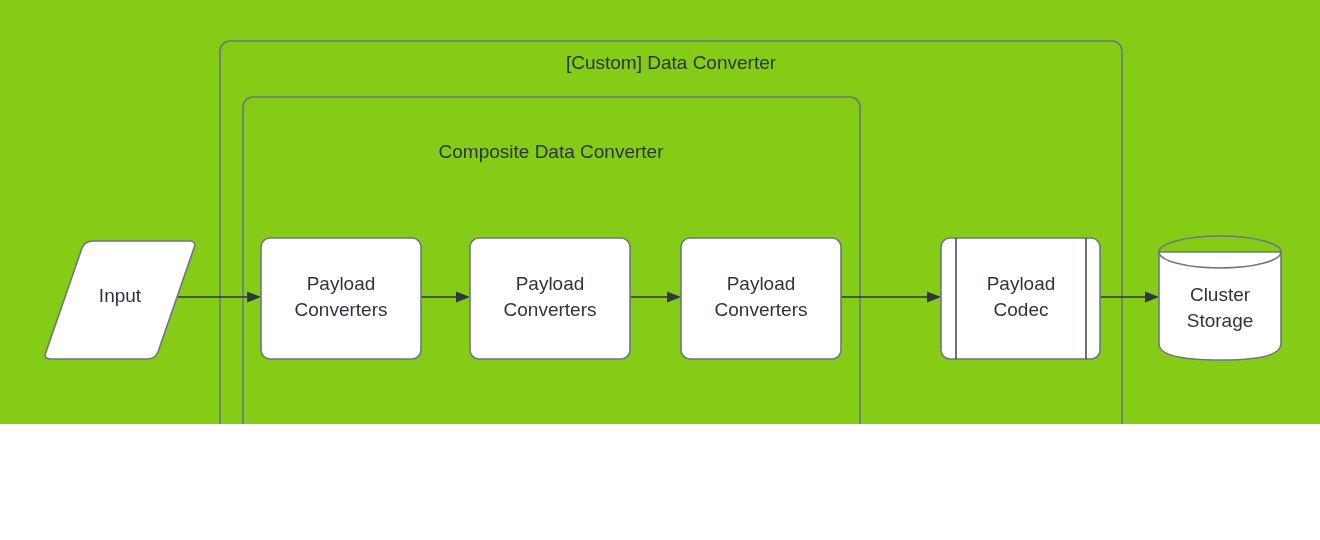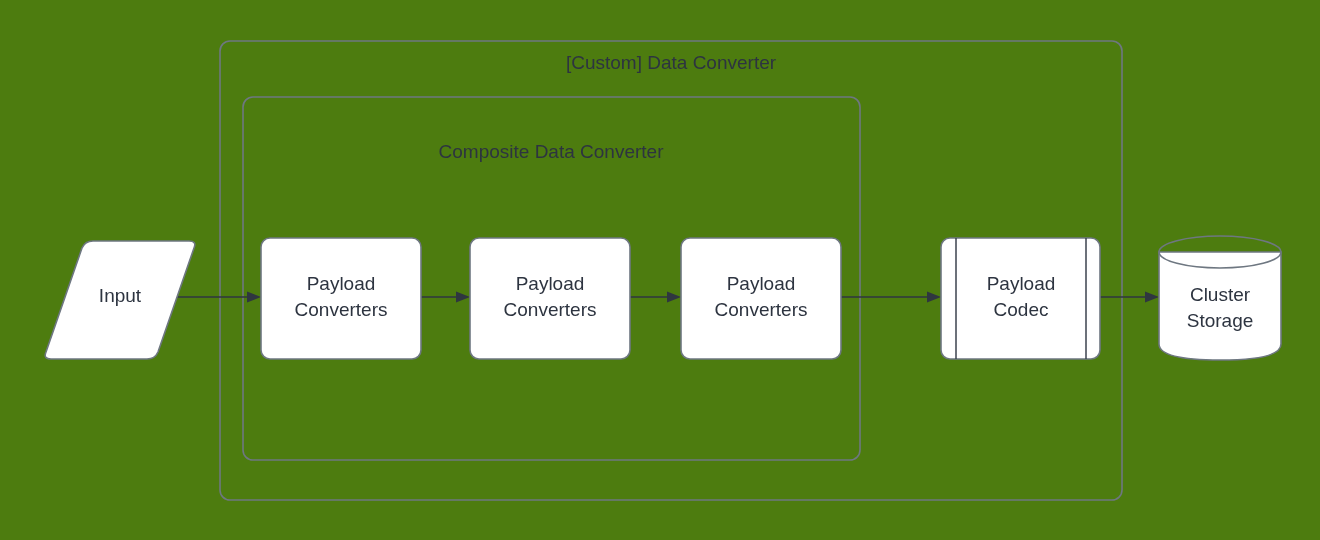--- a/index.html
+++ b/index.html
@@ -6,22 +6,22 @@
     margin: 0;
     padding: 0;
     background: #ffffff;
   }
   body {
     font-family: "Liberation Sans", sans-serif;
   }
   #canvas {
     position: relative;
     width: 1320px;
-    height: 540px;
-    background: #4d7c0f;
+    height: 424px;
+    background: #84cc16;
     overflow: hidden;
     text-decoration: underline;
   }
   #diagram-svg {
     position: absolute;
     top: 0;
     left: 0;
     width: 1320px;
     height: 540px;
   }

